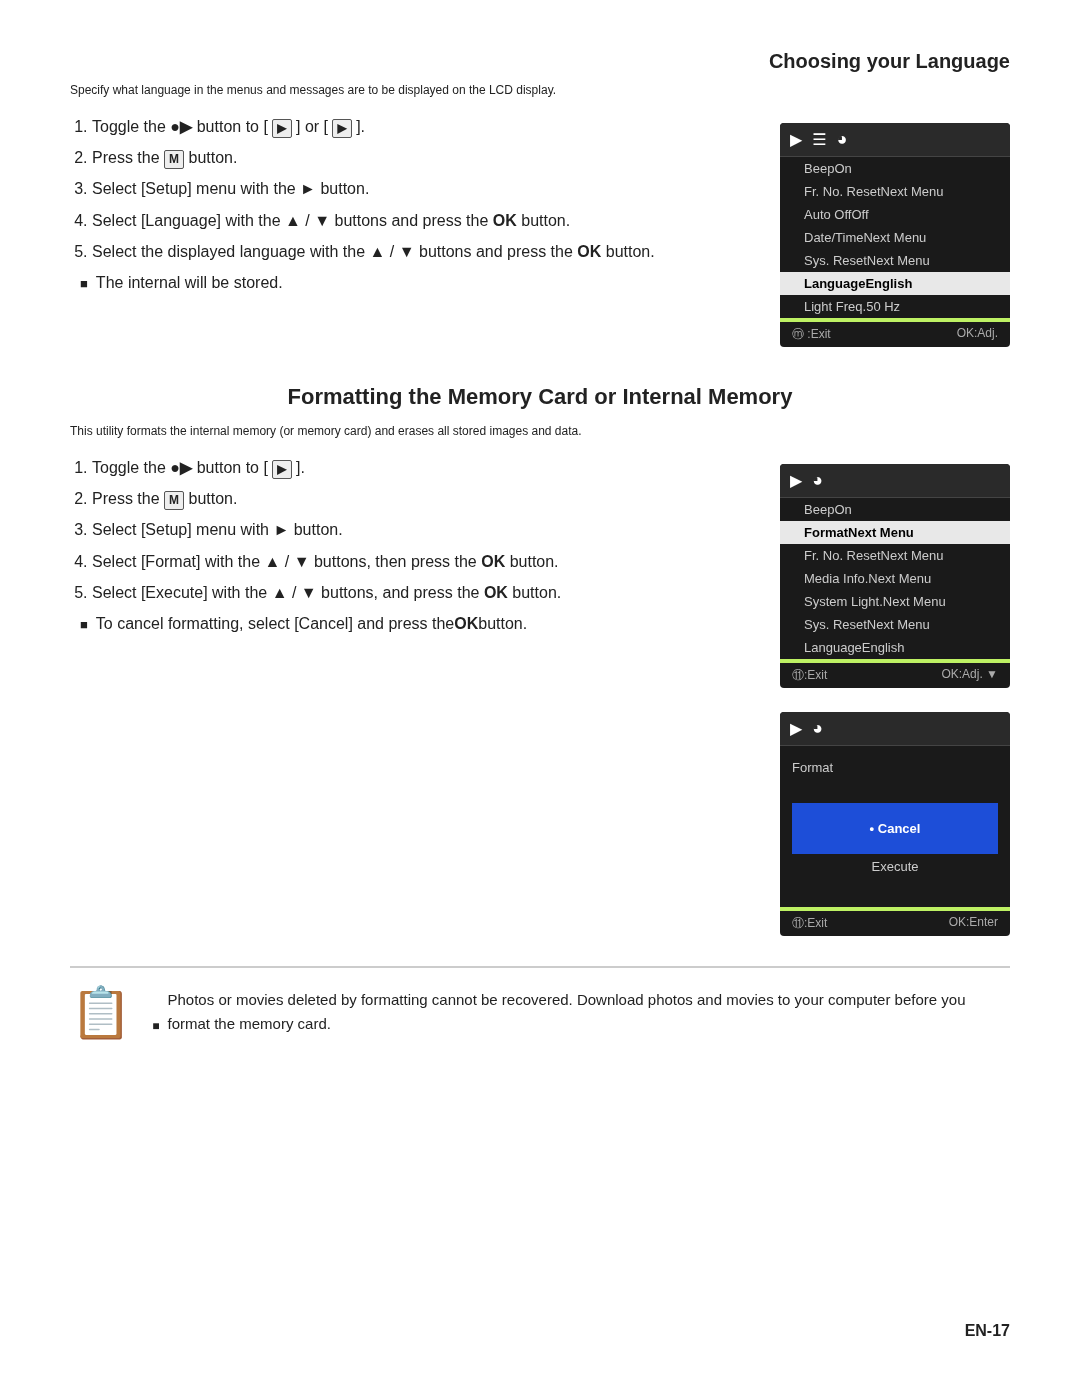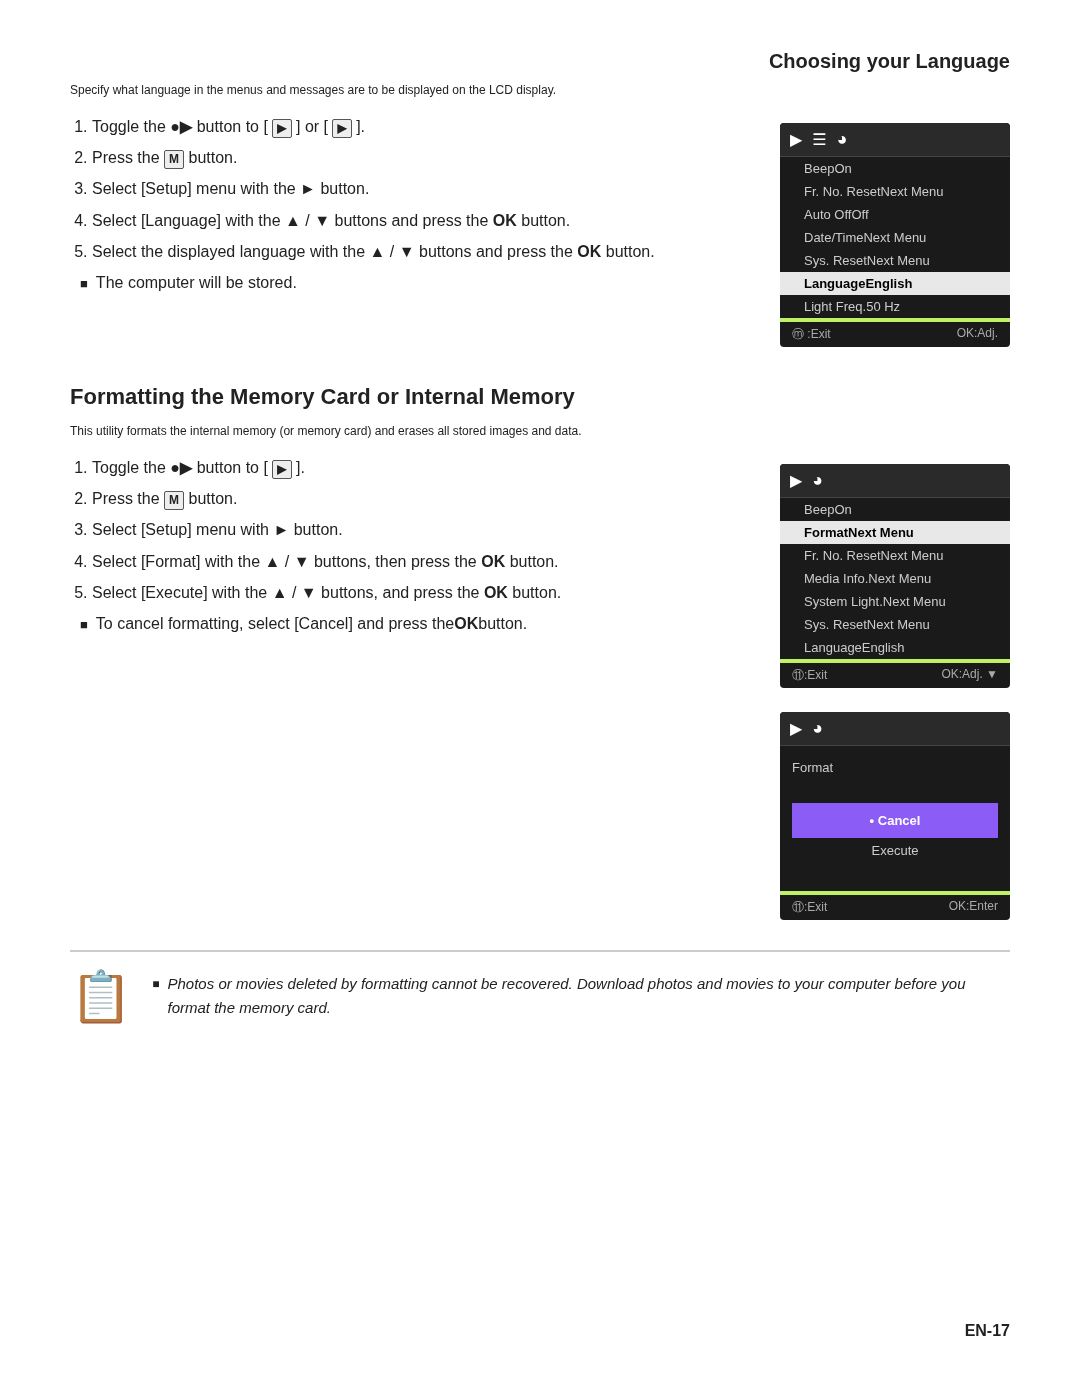--- a/index.html
+++ b/index.html
@@ -122,20 +122,21 @@
       border-top: 4px solid #bef264;
     }
 
     
     .section2-title {
       font-size: 22px;
       font-weight: bold;
       margin-bottom: 12px;
       margin-top: 37px;
       font-family: Arial Black, Arial, sans-serif;
+      text-align: center;
     }
 
     
     .lcd-screen2 {
       width: 230px;
       background: #1a1a1a;
       border-radius: 4px;
       overflow: hidden;
       flex-shrink: 0;
       margin-top: 10px;
@@ -162,24 +163,24 @@
       padding: 10px 0;
     }
 
     .cancel-title {
       color: #ccc;
       font-size: 13px;
       padding: 4px 12px 10px;
     }
 
     .cancel-selected {
-      background: #8b5cf6;
+      background: #1d4ed8;
       color: #fff;
       text-align: center;
-      padding: 10px;
+      padding: 18px;
       font-size: 13px;
       font-weight: bold;
       margin: 0 12px;
     }
 
     .cancel-execute {
       color: #ccc;
       text-align: center;
       padding: 5px;
       font-size: 13px;
@@ -210,22 +211,21 @@
       align-items: flex-start;
     }
 
     .note-text {
       font-size: 15px;
       line-height: 1.6;
     }
 
     .note-text .bullet-line {
       display: flex;
-      align-items: flex-start;
-      font-style: italic;
+      align-items: flex-end;
     }
 
     .note-text .bullet-line::before {
       content: '■';
       margin-right: 8px;
       font-size: 12px;
       margin-top: 3px;
       flex-shrink: 0;
     }
 
@@ -249,21 +249,21 @@
   <div class="section-layout">
     <div class="instructions">
       <ol>
         <li>Toggle the <b>●▶</b> button to [ <span class="btn-box">▶</span> ] or [ <span class="btn-box">▶</span> ].</li>
         <li>Press the <span class="btn-box">M</span> button.</li>
         <li>Select [Setup] menu with the ► button.</li>
         <li>Select [Language] with the ▲ / ▼ buttons and press the <b>OK</b> button.</li>
         <li>Select the displayed language with the ▲ / ▼ buttons and press the <b>OK</b> button.</li>
       </ol>
       <div class="bullet-point">
-        <span>The computer will be stored.</span>
+        <span>The internal will be stored.</span>
       </div>
     </div>
 
     <div class="lcd-screen">
       <div class="lcd-top-bar">
         <span style="color:#fff; font-size:16px;">▶</span>
         <span style="color:#fff; font-size:16px;">☰</span>
         <span style="color:#fff; font-size:18px;">◕</span>
       </div>
       <div>

